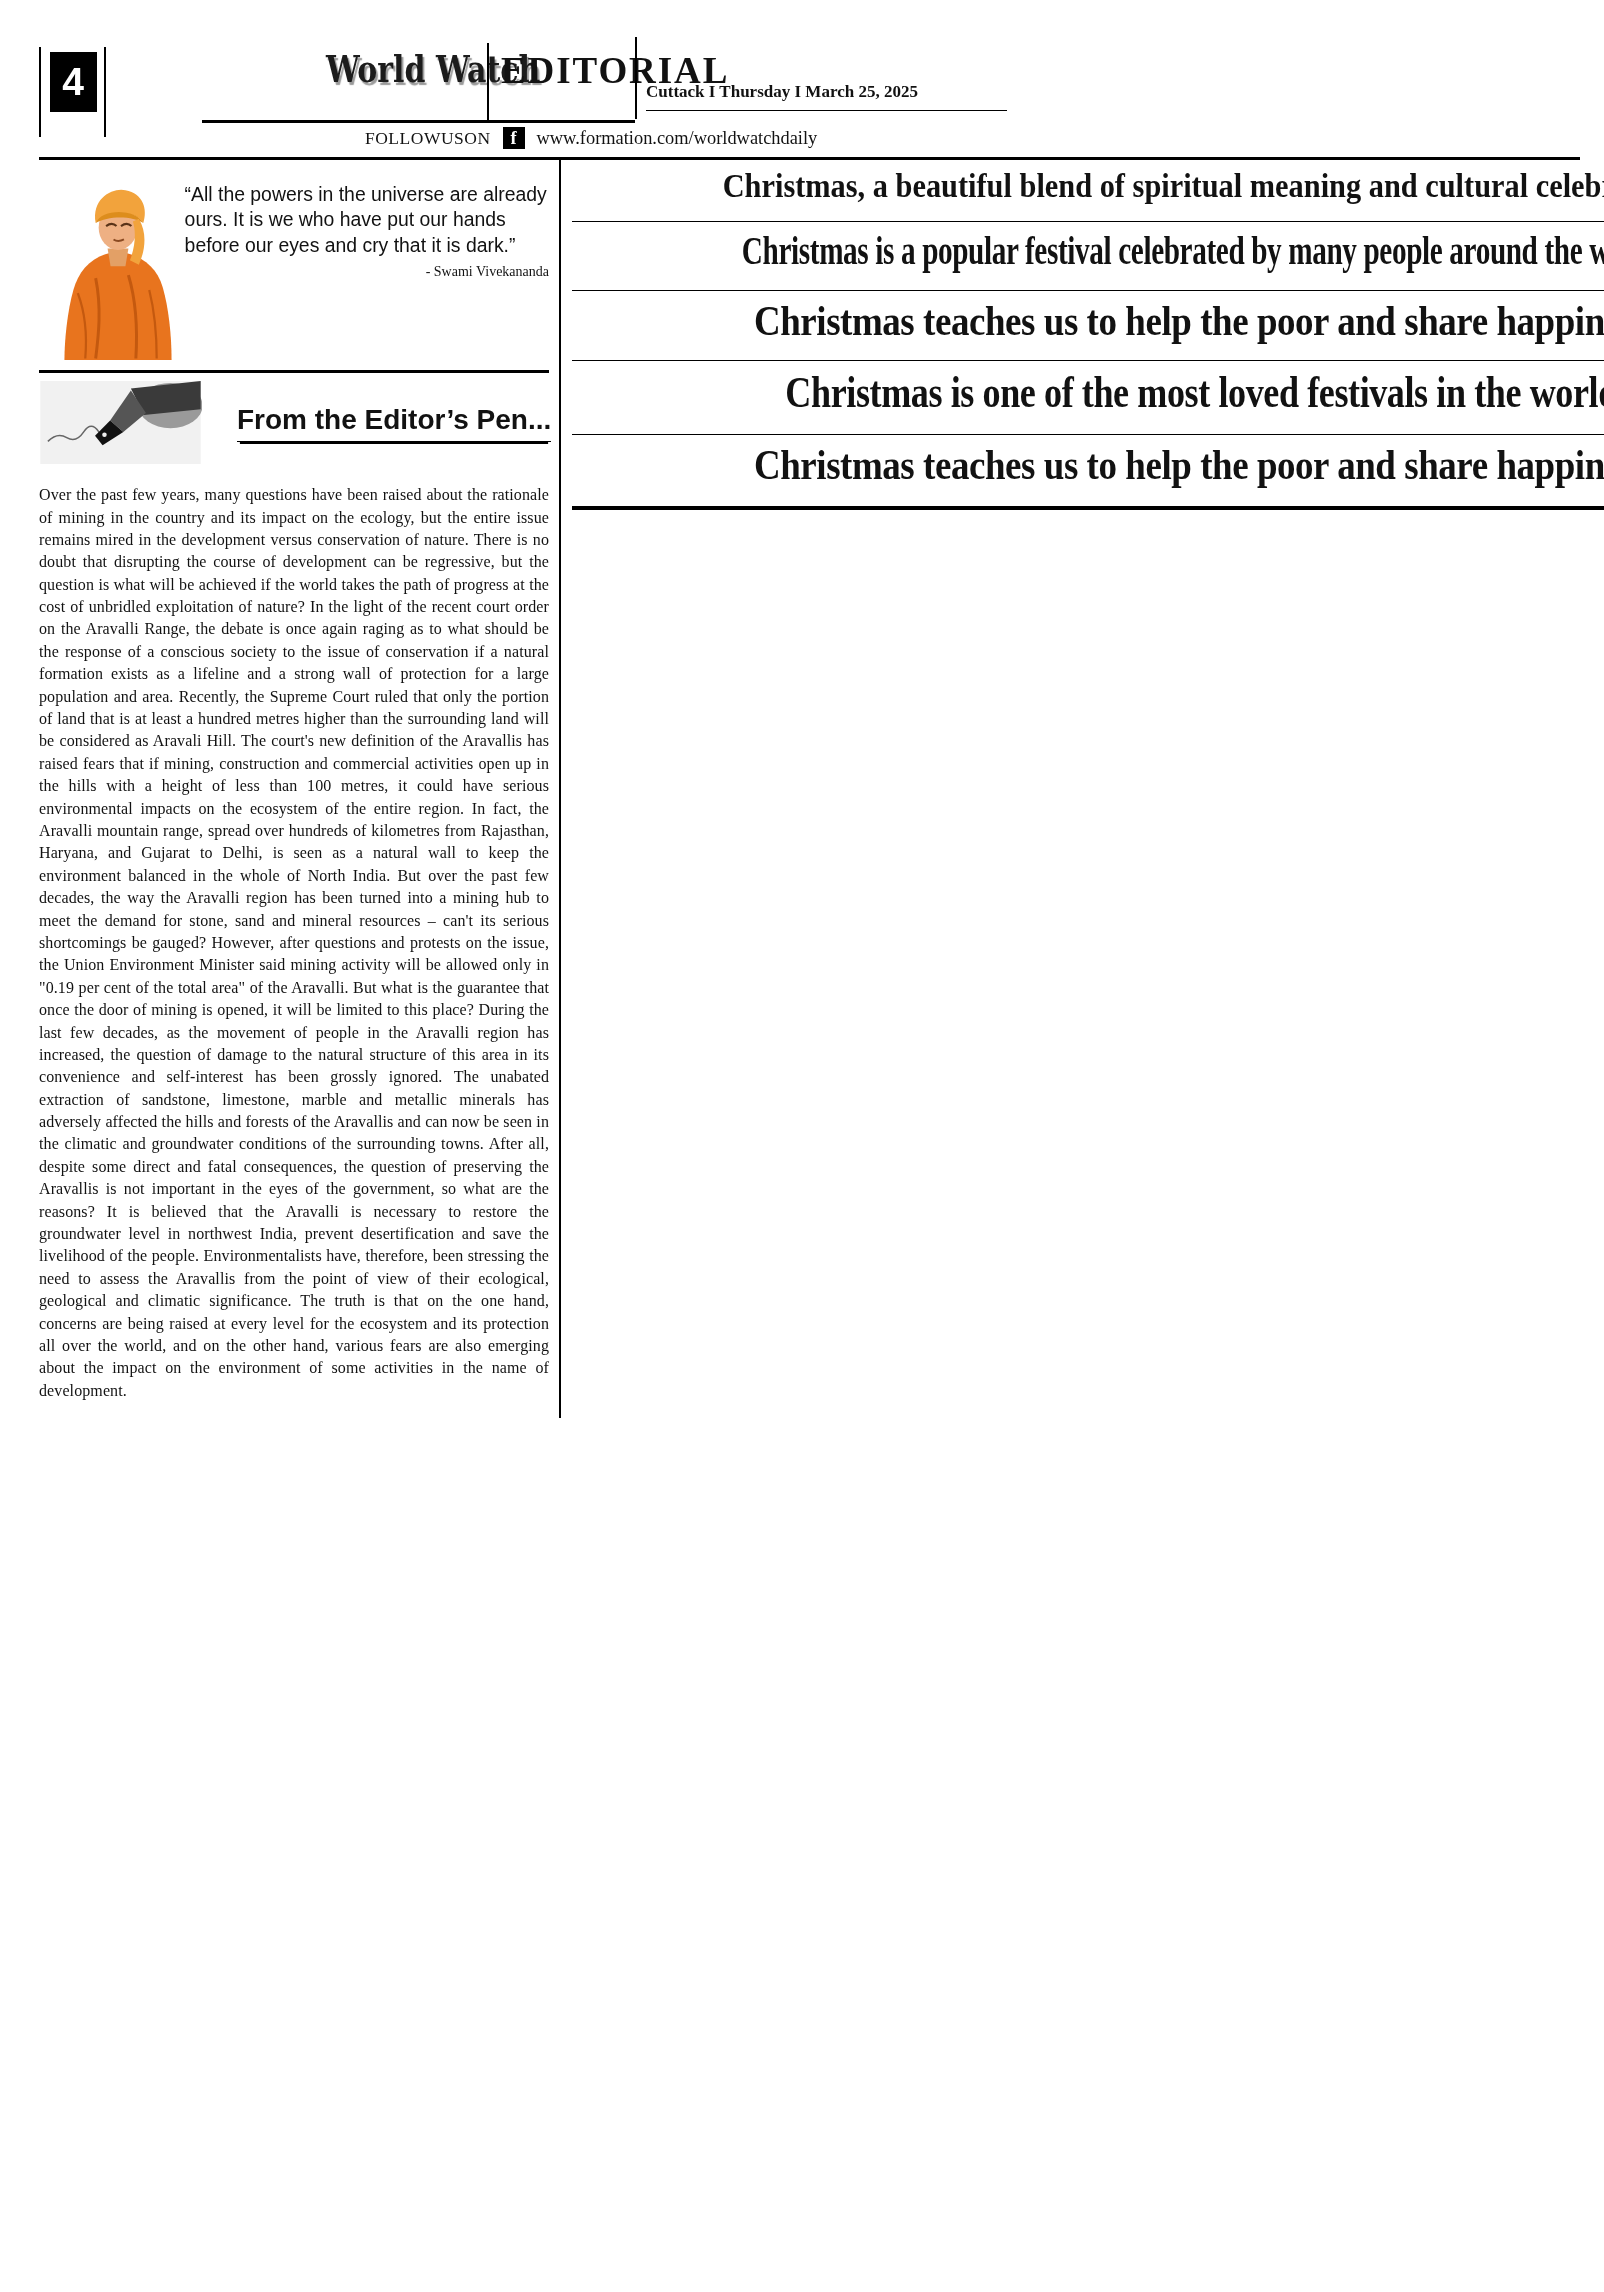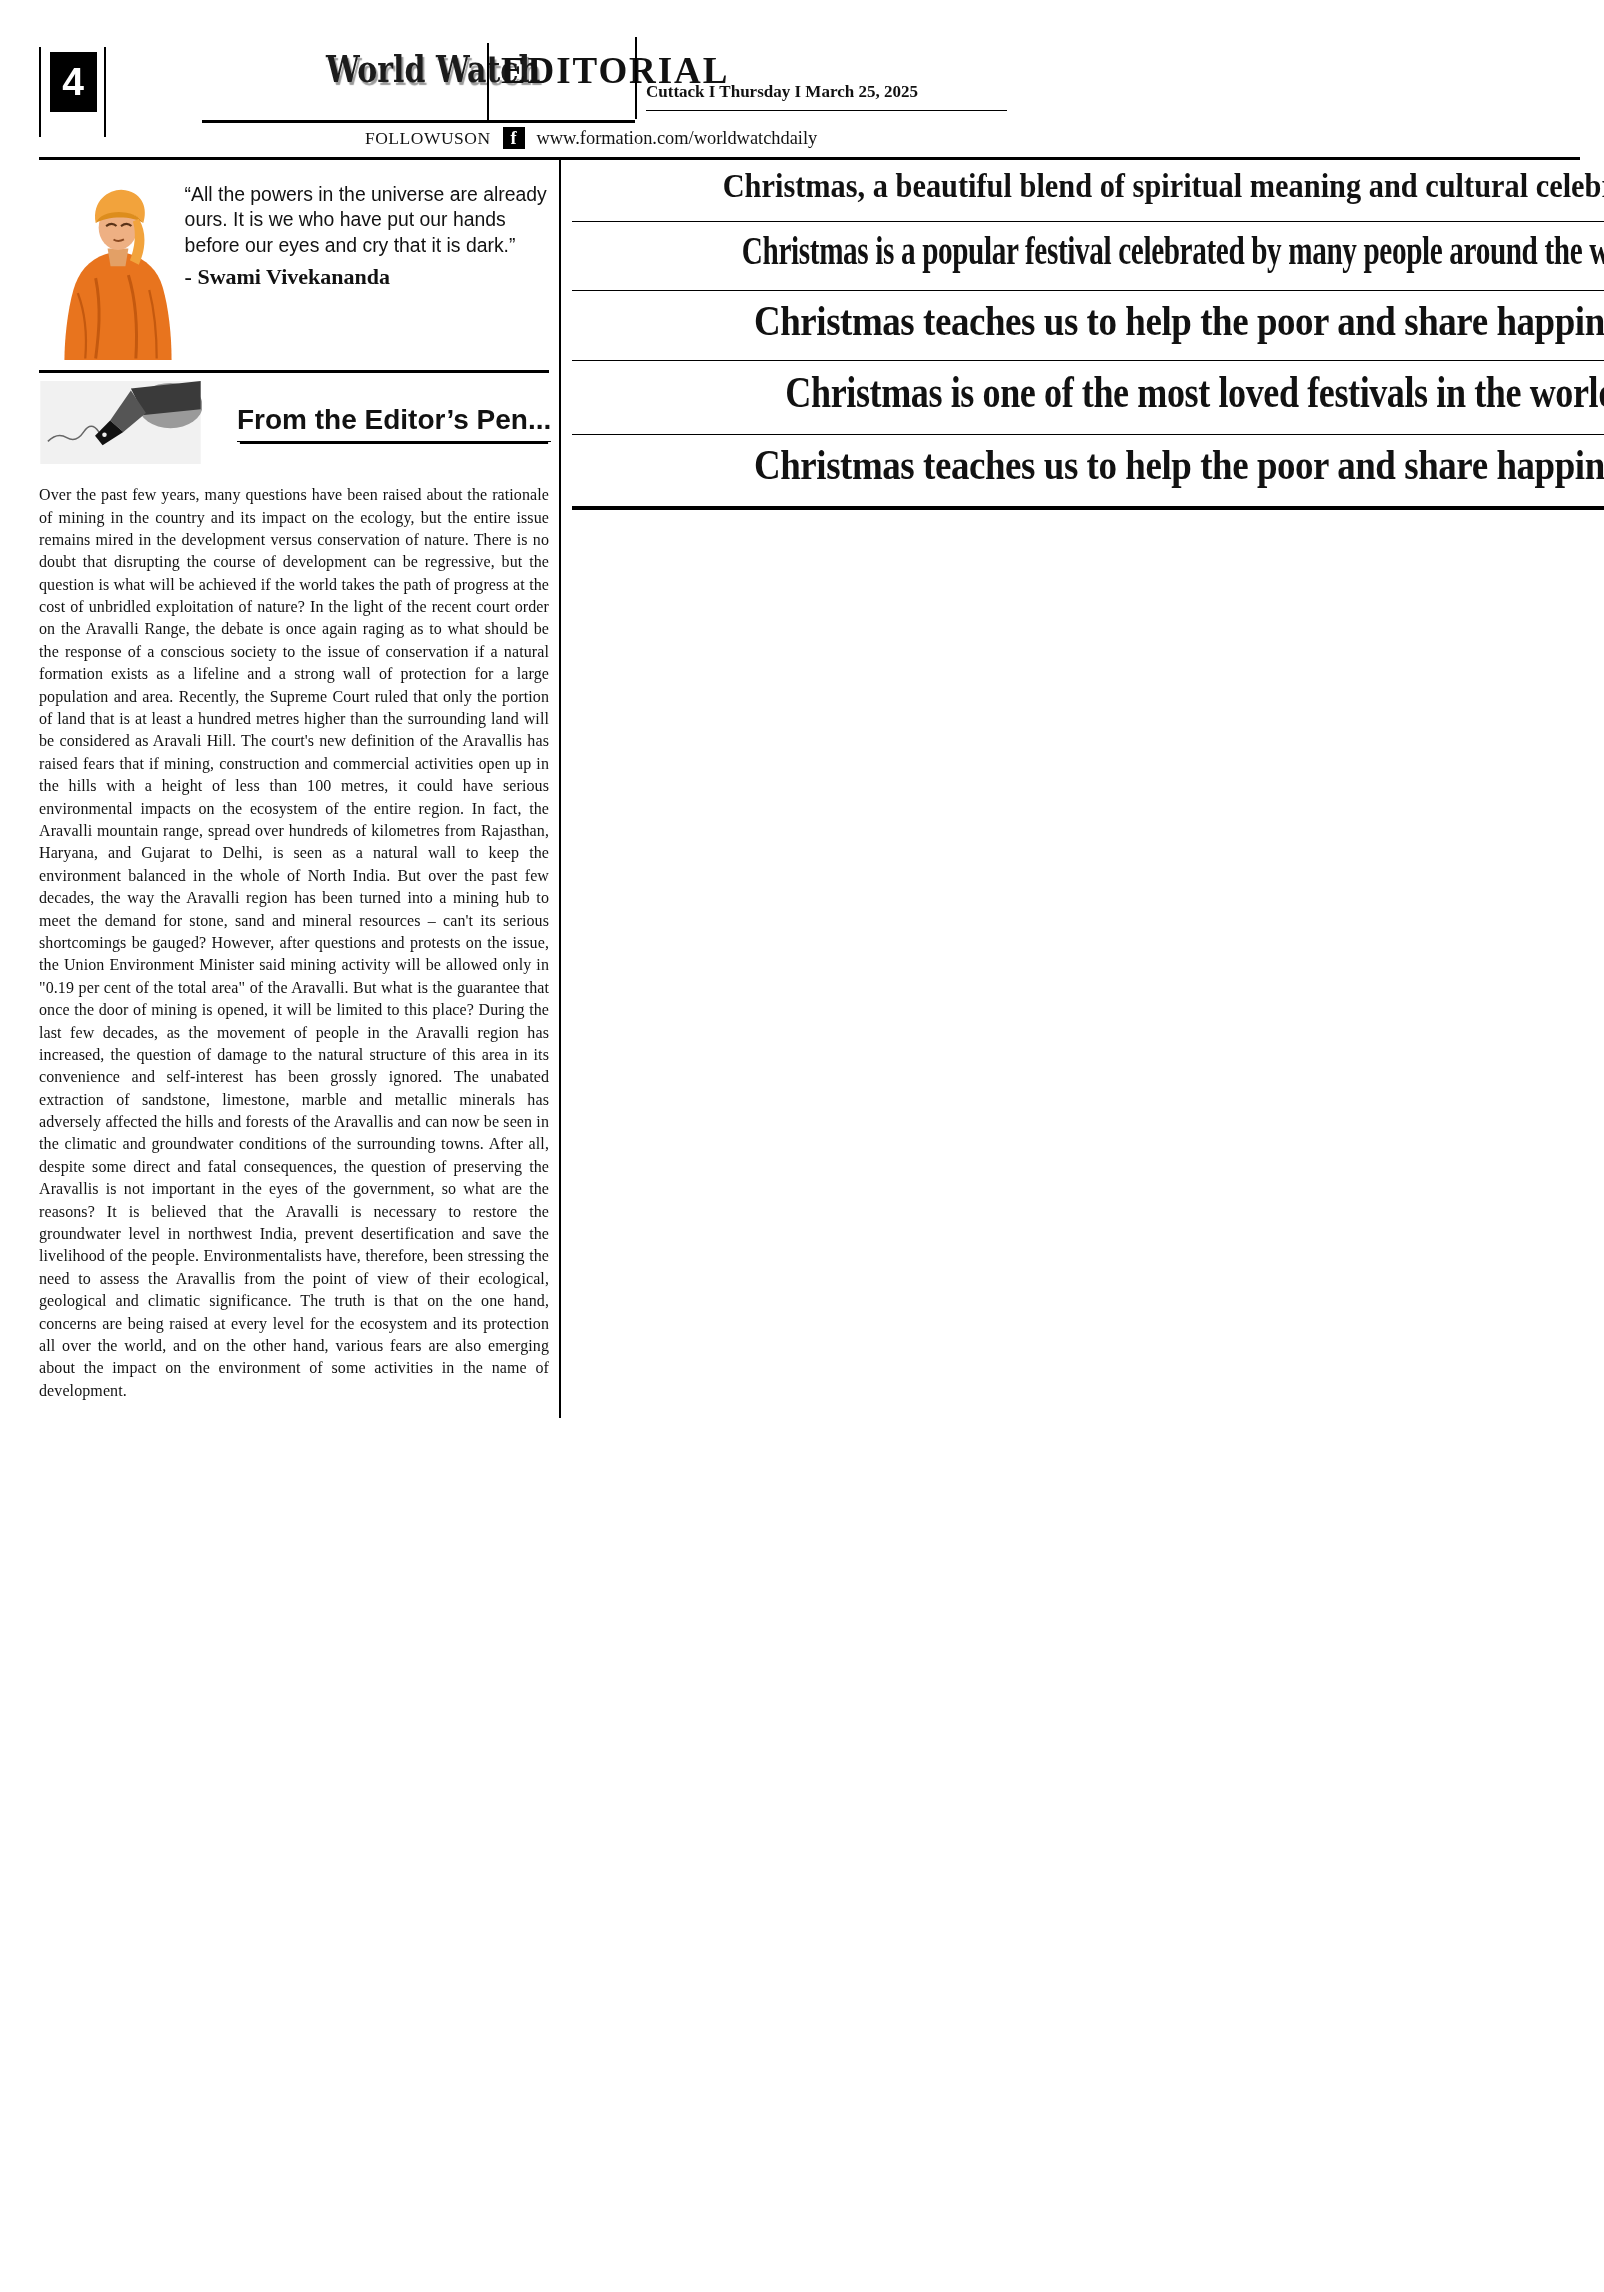--- a/index.html
+++ b/index.html
@@ -29,21 +29,21 @@
   .header-rule{height:2.9px;background:#000;margin-top:19.4px;}
   
   .main{display:flex;align-items:stretch;}
   .left{width:510px;flex:none;padding:5.8px 9.7px 0 0;}
   .vdivider{width:1.9px;background:#000;flex:none;}
   .right{flex:1;padding:1.9px 11.6px 0 11.6px;border-right:1.9px solid #000;}
   
   .quote-row{display:flex;gap:0;padding:7.8px 0 9.7px 11.6px;}
   .viv-img{width:134px;height:186px;flex:none;}
   .quote-text{font-family:"Liberation Sans",sans-serif;font-size:19.4px;line-height:1.32;padding-top:7.8px;}
-  .quote-author{font-weight:bold;margin-top:5.8px;font-size:22px;}
+  .quote-author{font-weight:normal;text-align:right;margin-top:5.8px;font-size:14px;}
   .rule-thick{height:3.9px;background:#000;}
   .pen-row{display:flex;align-items:center;gap:35px;padding:7.8px 0 3.9px;}
   .pen-img{width:163px;height:83px;flex:none;}
   .pen-label{font-family:"Liberation Sans",sans-serif;font-weight:bold;font-size:28px;
              border-bottom:1.9px solid #000;box-shadow:0 4.9px 0 -2.9px #000;padding-bottom:4.9px;white-space:nowrap;}
   .ed-headline{font-size:39px;font-weight:bold;text-align:center;line-height:1.12;margin:15.5px 5.8px 11.6px;}
   .ed-body{font-size:16px;line-height:1.4;text-align:justify;letter-spacing:0.1px;}
   
   .article + .article{border-top:1.9px solid #000;margin-top:7.8px;}
   .hl-wrap{text-align:center;overflow:hidden;}

